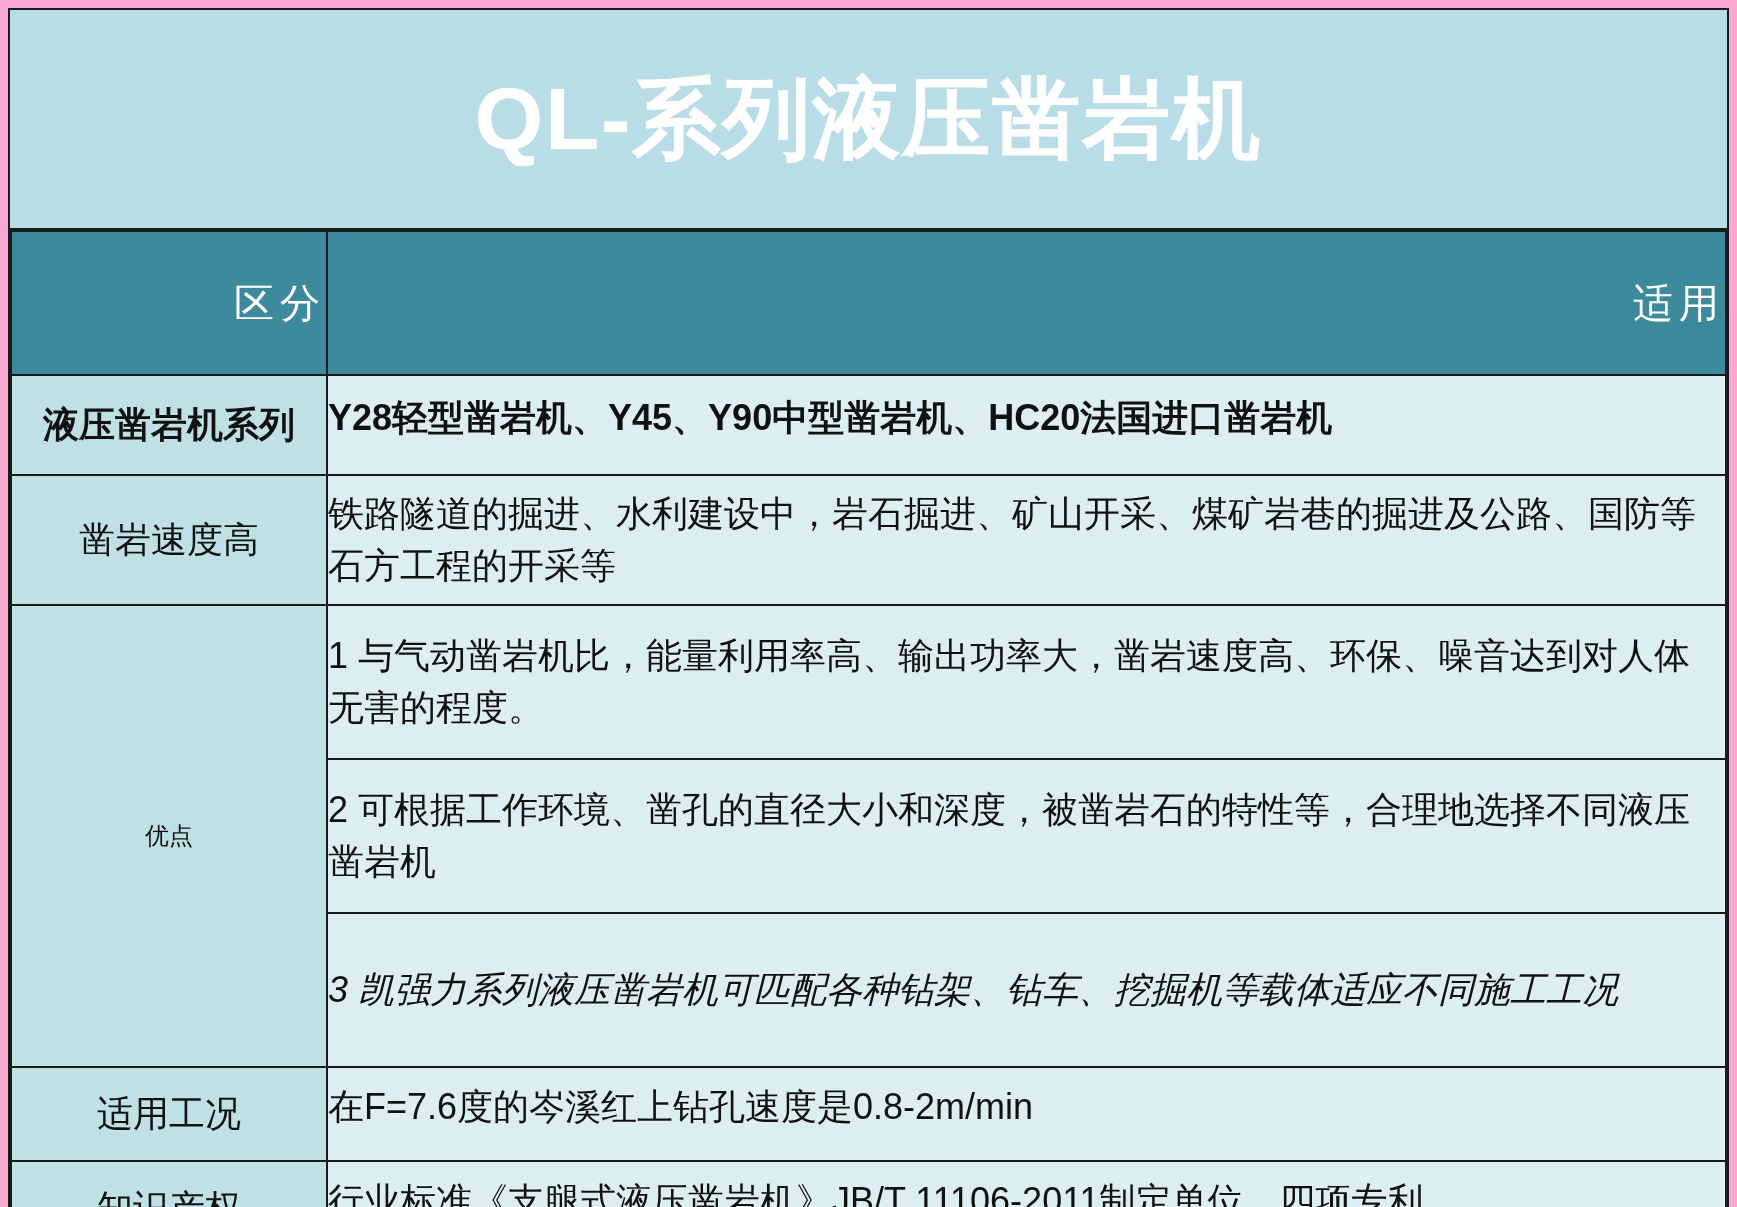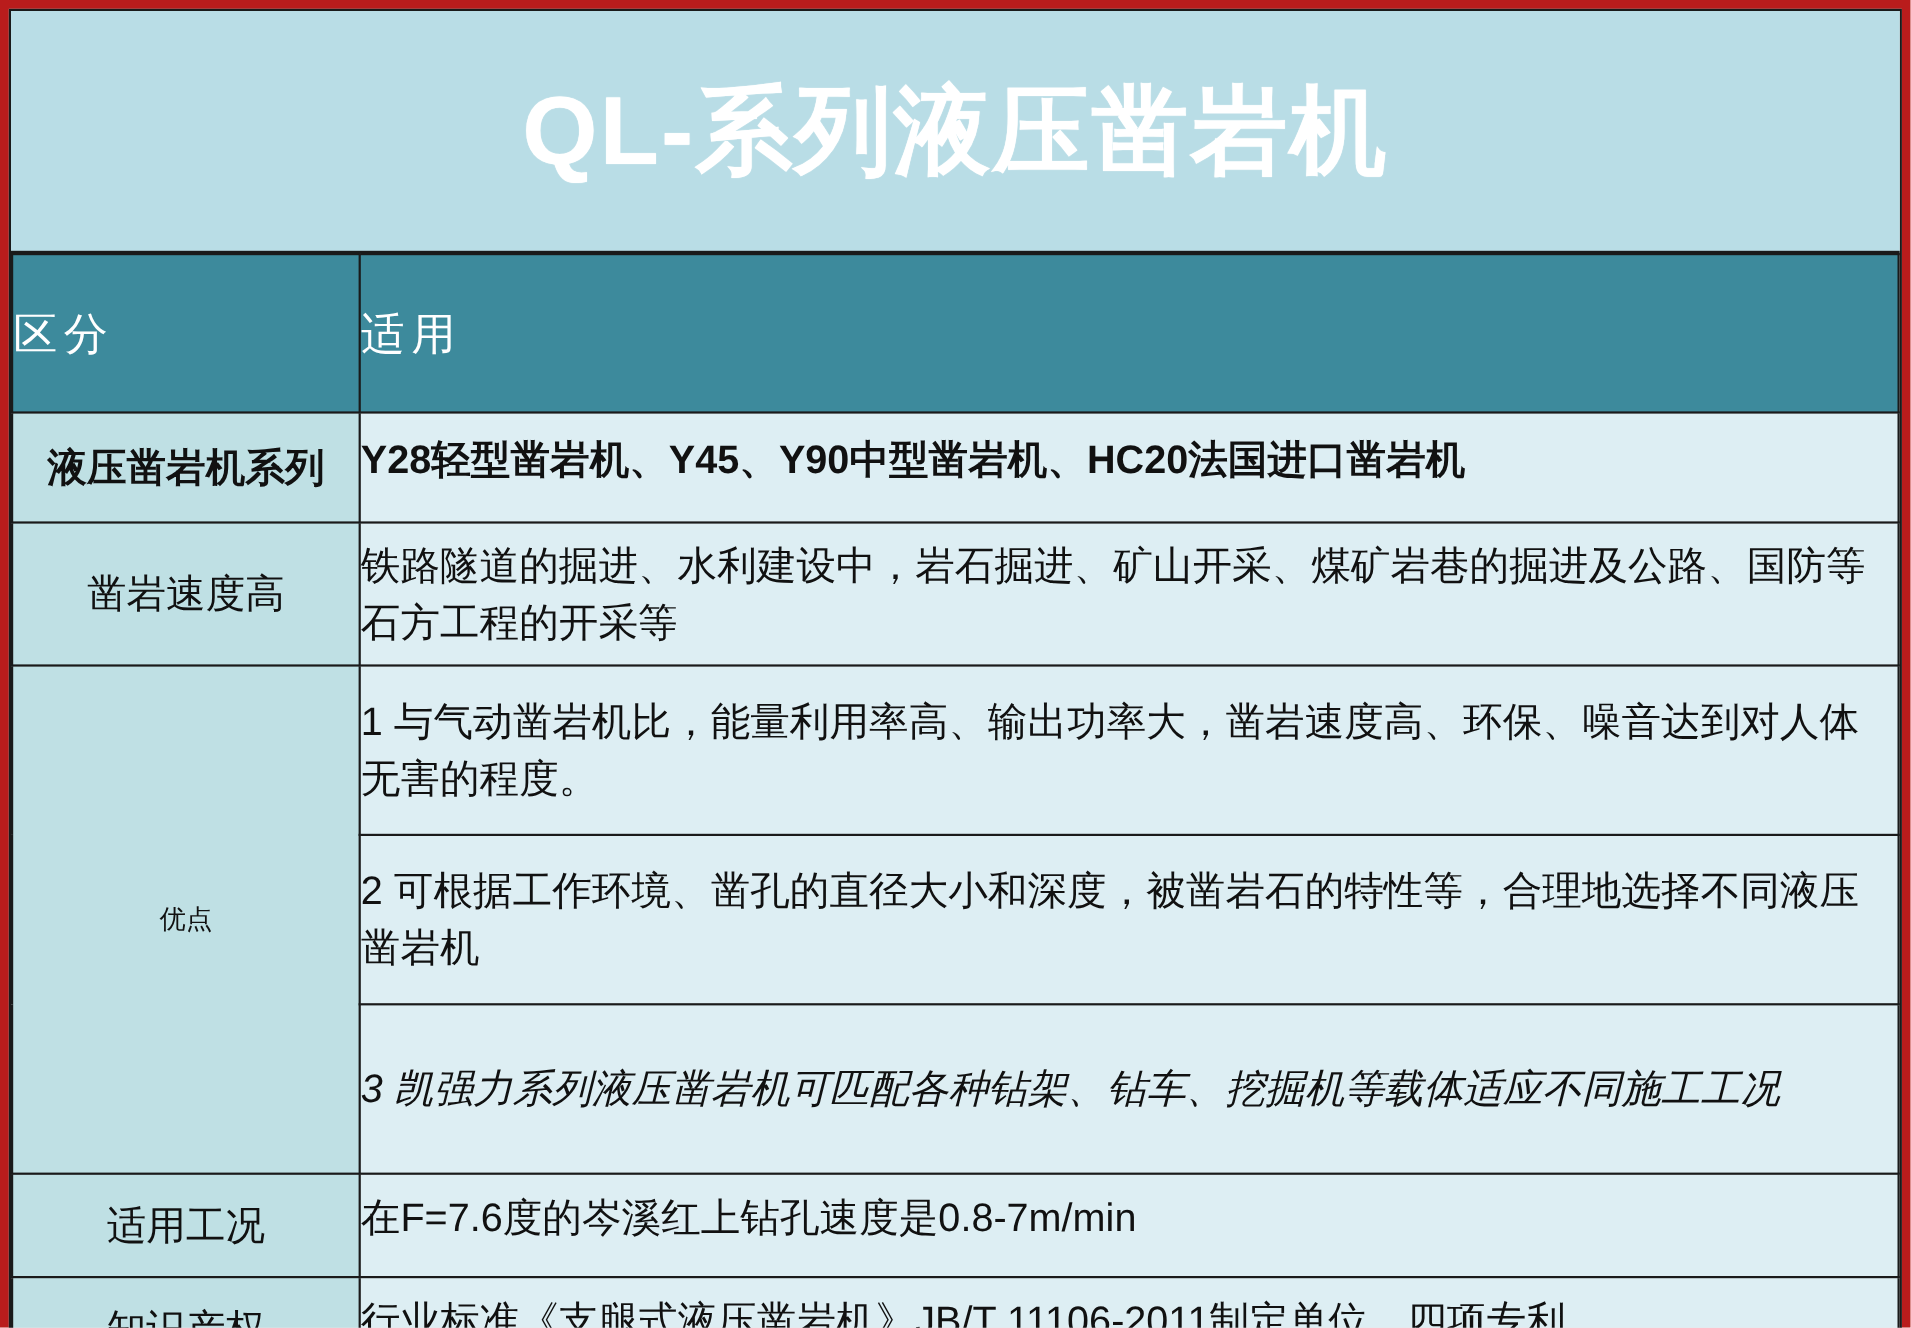--- a/index.html
+++ b/index.html
@@ -10,21 +10,21 @@
   body {
     width: 1737px;
     height: 1207px;
     font-family: "Liberation Sans", sans-serif;
   }
   .page {
     width: 1737px;
     height: 1207px;
     box-sizing: border-box;
     padding: 8px 8px 8px 8px;
-    background: #b91c1c;
+    background: #f9a8d4;
   }
   .sheet {
     width: 1721px;
     border: 2px solid #1a1a1a;
     box-sizing: border-box;
     background: #ffffff;
   }
   
   .title-banner {
     background: #b9dde6;
@@ -58,21 +58,21 @@
   thead th {
     background: #3d8a9c;
     color: #ffffff;
     font-weight: normal;
     font-size: 40px;
     height: 142px;
     letter-spacing: 6px;
   }
   .hdr-inner {
     display: block;
-    text-align: left;
+    text-align: right;
   }
 
   td.label {
     background: #bfe0e4;
     text-align: center;
     font-size: 36px;
     color: #111111;
     padding: 10px 6px;
     line-height: 1.35;
   }
@@ -146,21 +146,21 @@
         </tr>
         <tr class="row-adv-2">
           <td class="value">2 可根据工作环境、凿孔的直径大小和深度，被凿岩石的特性等，合理地选择不同液压凿岩机</td>
         </tr>
         <tr class="row-adv-3">
           <td class="value">3 凯强力系列液压凿岩机可匹配各种钻架、钻车、挖掘机等载体适应不同施工工况</td>
         </tr>
 
         <tr class="row-eff">
           <td class="label">适用工况</td>
-          <td class="value tight">在F=7.6度的岑溪红上钻孔速度是0.8-7m/min</td>
+          <td class="value tight">在F=7.6度的岑溪红上钻孔速度是0.8-2m/min</td>
         </tr>
 
         <tr class="row-ip">
           <td class="label">知识产权</td>
           <td class="value tight">行业标准《支腿式液压凿岩机》JB/T 11106-2011制定单位、四项专利</td>
         </tr>
 
       </tbody>
     </table>
 

